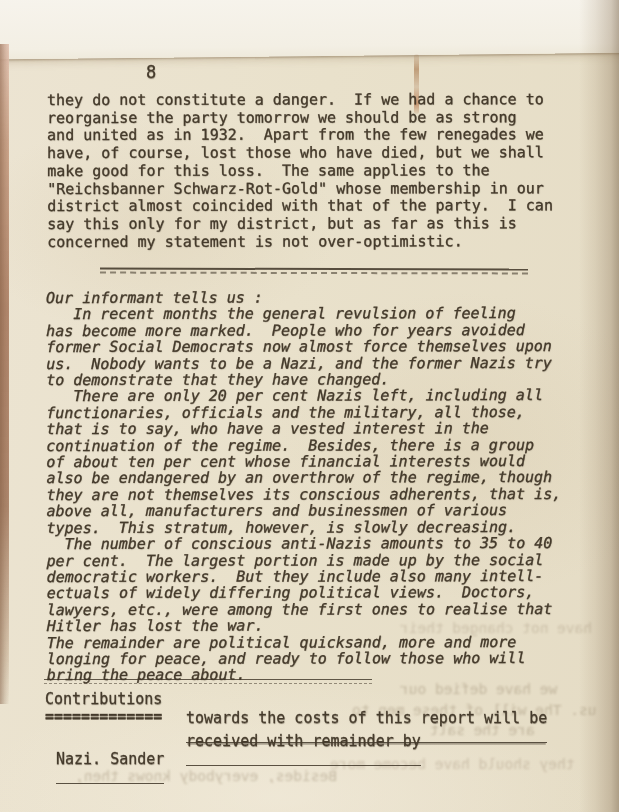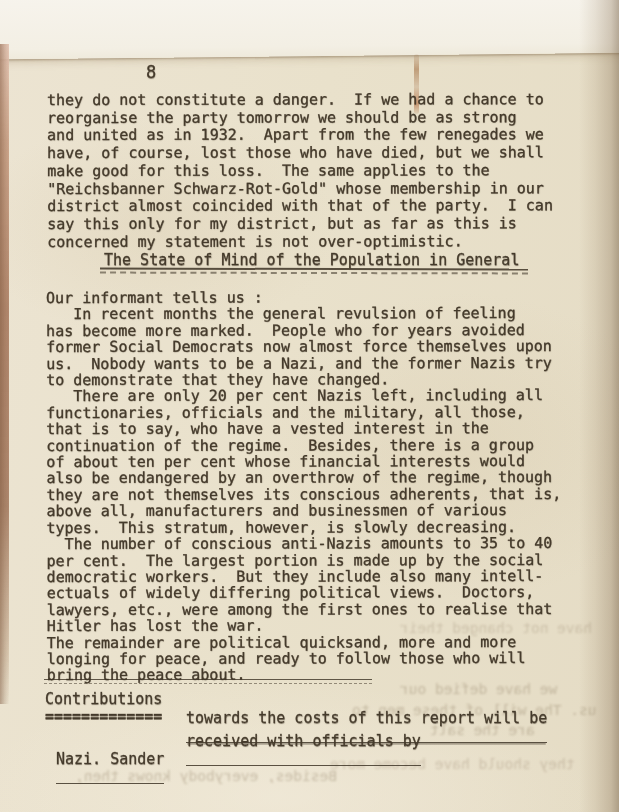--- a/index.html
+++ b/index.html
@@ -48,21 +48,21 @@
     -webkit-text-stroke:0.3px rgba(69,59,44,0.75);
   }
   .page-number { left:146px; top:64px; font-size:17px; }
   .para1 { left:47px; top:92px; line-height:17.7px; transform:rotate(-0.1deg); transform-origin:0 0; }
   .heading { left:104px; top:252px; }
   .heading-underline { position:absolute; left:100px; top:268px; width:428px; height:6px;
     border-top:2px solid rgba(62,52,38,0.85);
     border-bottom:2px dashed rgba(62,52,38,0.55);
     transform:rotate(0.12deg);
   }
-  .body-block { left:46px; top:290px; transform:rotate(-0.12deg); transform-origin:0 0; }
+  .body-block { left:46px; top:290px; transform:rotate(-0.12deg); transform-origin:0 0;font-style:italic; }
   .separator { position:absolute; left:44px; top:679px; width:328px; height:5px;
     border-top:1.8px solid rgba(62,52,38,0.8);
     border-bottom:1.6px dashed rgba(62,52,38,0.5);
   }
   .contributions { left:45px; top:691px;text-align:right; }
   .equals-row { left:45px; top:708px; font-weight:bold; text-shadow:0 1.2px 0 rgba(69,59,44,0.5); }
   .pledge1 { left:186px; top:710px; }
   .pledge2 { left:186px; top:733px; }
   .signatory { left:56px; top:751px; }
   .address { left:186px; top:751px; }
@@ -103,21 +103,20 @@
   <div class="typed para1">they do not constitute a danger.  If we had a chance to
 reorganise the party tomorrow we should be as strong
 and united as in 1932.  Apart from the few renegades we
 have, of course, lost those who have died, but we shall
 make good for this loss.  The same applies to the
 "Reichsbanner Schwarz-Rot-Gold" whose membership in our
 district almost coincided with that of the party.  I can
 say this only for my district, but as far as this is
 concerned my statement is not over-optimistic.</div>
 
-  <div class="typed heading">The State of Mind of the Population in General</div>
   <div class="heading-underline"></div>
 
   <div class="typed body-block">Our informant tells us :
    In recent months the general revulsion of feeling
 has become more marked.  People who for years avoided
 former Social Democrats now almost force themselves upon
 us.  Nobody wants to be a Nazi, and the former Nazis try
 to demonstrate that they have changed.
    There are only 20 per cent Nazis left, including all
 functionaries, officials and the military, all those,
@@ -136,18 +135,18 @@
 Hitler has lost the war.
 The remainder are political quicksand, more and more
 longing for peace, and ready to follow those who will
 bring the peace about.</div>
 
   <div class="separator"></div>
 
   <div class="typed contributions">Contributions</div>
   <div class="typed equals-row">=============</div>
   <div class="typed pledge1 u u2">towards the costs of this report will be</div>
-  <div class="typed pledge2 u">received with officials by</div>
+  <div class="typed pledge2 u">received with remainder by</div>
   <div class="typed signatory u">Nazi. Sander</div>
 
   <div class="left-edge"></div>
   <div class="right-shadow"></div>
 </div>
 
 </body></html>

